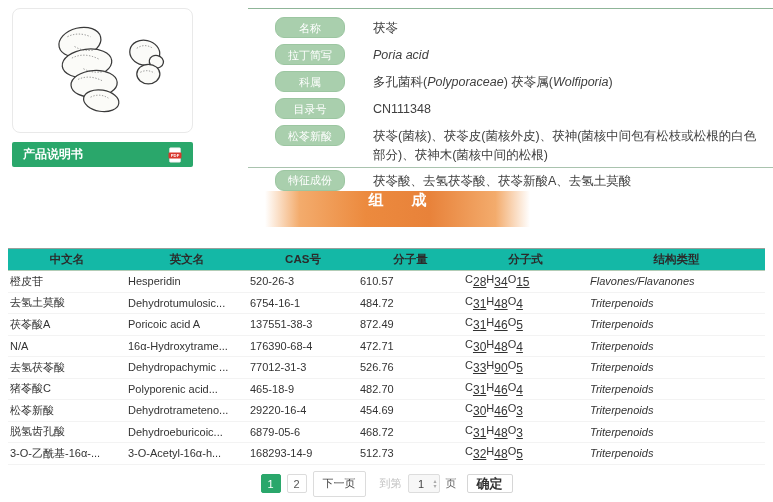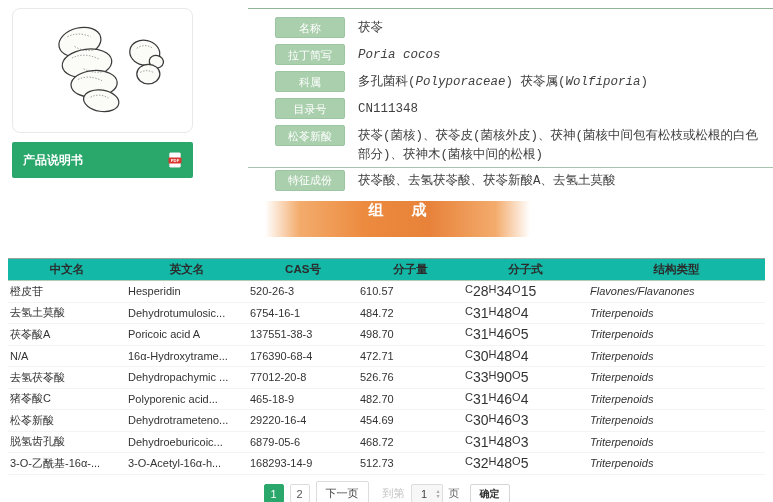--- a/index.html
+++ b/index.html
@@ -4,68 +4,68 @@
 <style>
   html,body{margin:0;padding:0;background:#fff;}
   .page{position:relative;width:773px;height:502px;background:#fff;overflow:hidden;
         font-family:"Liberation Sans","DejaVu Sans",sans-serif;color:#333;}
 
   
   .top-section{display:flex;align-items:flex-start;}
   .left-col{width:181px;margin-left:12px;flex:0 0 auto;}
   .product-card{margin-top:8px;height:123px;border:1px solid #e9e9e9;border-radius:8px;
                 background:#fff;display:flex;align-items:center;justify-content:center;}
-  .brochure-btn{margin-top:9px;height:36px;background:#2aa76b;color:#fff;border:none;width:100%;
+  .brochure-btn{margin-top:9px;height:25px;background:#2aa76b;color:#fff;border:none;width:100%;
                 display:flex;align-items:center;justify-content:space-between;padding:0 11px;
                 box-sizing:border-box;font-size:12px;font-weight:bold;border-radius:2px;cursor:pointer;
                 font-family:inherit;}
   .right-col{flex:1;margin-left:55px;margin-top:8px;border-top:1px solid #8fb598;
              border-bottom:1px solid #a9c3ae;height:160px;box-sizing:border-box;padding-top:8px;}
   .field-row{display:flex;align-items:flex-start;margin-bottom:6px;}
   .field-label{flex:0 0 70px;margin-left:27px;background:#a9cfad;color:#fff;font-size:11px;
-               text-align:center;padding:3.5px 0;border-radius:2px;border:1px solid #9cc6a1;
+               text-align:center;padding:3.5px 0;border-radius:9px;border:1px solid #9cc6a1;
                box-sizing:border-box;line-height:1.1;}
-  .field-value{margin-left:13px;margin-right:6px;font-size:12.5px;color:#404040;line-height:1.45;
-               padding-top:2px;flex:1;font-family:Liberation Mono, monospace;}
+  .field-value{margin-left:28px;margin-right:6px;font-size:12.5px;color:#404040;line-height:1.45;
+               padding-top:2px;flex:1;}
   .field-value i{font-style:italic;}
 
   
   .section-banner{margin-top:23px;margin-left:265px;width:265px;height:36px;
       background:linear-gradient(90deg, rgba(240,150,70,0) 0%, rgba(241,157,83,0.85) 13%,
                  #ec8a3e 38%, #e8823a 62%, rgba(241,157,83,0.85) 87%, rgba(240,150,70,0) 100%);
       display:flex;align-items:flex-start;justify-content:center;}
   .section-banner span{color:#fff;font-size:15px;font-weight:bold;letter-spacing:12px;
       padding-left:12px;}
 
   
   table.comp{margin-top:21px;margin-left:8px;width:757px;border-collapse:collapse;table-layout:fixed;}
   table.comp th{background:#14b8a6;border-top:1px solid #9a9f9a;border-bottom:1px solid #b2ccb6;
       font-size:11.5px;font-weight:bold;color:#2b2b2b;height:21px;padding:0;text-align:center;}
   table.comp td{height:20.5px;padding:0 2px;font-size:11px;text-align:left;color:#333;
       border-bottom:1px solid #f3f3f3;overflow:hidden;white-space:nowrap;text-overflow:ellipsis;}
   td.green{color:#4d8f5e;cursor:pointer;}
-  td.formula sub{font-size:14px;}
+  td.formula sub{font-size:12px;text-decoration:underline;}
   td.type{color:#1d1d1d;font-style:italic;}
 
   
   .pagination{margin-top:6px;display:flex;align-items:center;justify-content:center;gap:6px;
       font-size:11px;color:#666;}
   .page-btn{min-width:20px;height:19px;border:1px solid #dcdcdc;background:#fff;color:#555;
       font-size:11px;border-radius:2px;cursor:pointer;padding:0 4px;font-family:inherit;}
   .page-btn.active{background:#2aa76b;border-color:#2aa76b;color:#fff;}
   .next-btn{height:26px;border:1px solid #dcdcdc;background:#fff;color:#444;font-size:11px;
       border-radius:2px;padding:0 9px;cursor:pointer;font-family:Liberation Mono, monospace;}
   .goto-label{color:#c2c2c2;margin-left:8px;}
   .goto-input{width:32px;height:19px;border:1px solid #ddd;background:#f7f7f7;border-radius:2px;
       display:flex;align-items:center;box-sizing:border-box;cursor:text;}
   .goto-input .val{flex:1;text-align:center;color:#444;}
   .spinner{display:flex;flex-direction:column;line-height:5px;font-size:6px;color:#aaa;
       padding-right:2px;cursor:pointer;}
   .confirm-btn{height:19px;border:1px solid #d6d6d6;background:#fff;color:#333;font-weight:bold;
-      font-size:10px;border-radius:2px;padding:0 9px;margin-left:4px;cursor:pointer;font-family:inherit;}
+      font-size:13px;border-radius:2px;padding:0 9px;margin-left:4px;cursor:pointer;font-family:inherit;}
 </style>
 </head>
 <body>
 
 <div class="page">
 
   <div class="top-section">
 
     <div class="left-col">
       <div class="product-card">
@@ -105,21 +105,21 @@
 
     <div class="right-col">
       <div id="fields">
   <div class="field-row">
     <span class="field-label">名称</span>
     <span class="field-value">茯苓</span>
   </div>
 
   <div class="field-row">
     <span class="field-label">拉丁简写</span>
-    <span class="field-value"><i>Poria cocos</i></span>
+    <span class="field-value"><i>Poria acid</i></span>
   </div>
 
   <div class="field-row">
     <span class="field-label">科属</span>
     <span class="field-value">多孔菌科(<i>Polyporaceae</i>) 茯苓属(<i>Wolfiporia</i>)</span>
   </div>
 
   <div class="field-row">
     <span class="field-label">目录号</span>
     <span class="field-value">CN111348</span>
@@ -178,38 +178,38 @@
     <td>6754-16-1</td>
     <td>484.72</td>
     <td class="formula">C<sub>31</sub>H<sub>48</sub>O<sub>4</sub></td>
     <td class="type">Triterpenoids</td>
   </tr>
 
   <tr>
     <td class="green">茯苓酸A</td>
     <td class="green">Poricoic acid A</td>
     <td>137551-38-3</td>
-    <td>498.70</td>
+    <td>872.49</td>
     <td class="formula">C<sub>31</sub>H<sub>46</sub>O<sub>5</sub></td>
     <td class="type">Triterpenoids</td>
   </tr>
 
   <tr>
     <td class="green">N/A</td>
     <td class="green">16α-Hydroxytrame...</td>
     <td>176390-68-4</td>
     <td>472.71</td>
     <td class="formula">C<sub>30</sub>H<sub>48</sub>O<sub>4</sub></td>
     <td class="type">Triterpenoids</td>
   </tr>
 
   <tr>
     <td class="green">去氢茯苓酸</td>
     <td class="green">Dehydropachymic ...</td>
-    <td>77012-20-8</td>
+    <td>77012-31-3</td>
     <td>526.76</td>
     <td class="formula">C<sub>33</sub>H<sub>90</sub>O<sub>5</sub></td>
     <td class="type">Triterpenoids</td>
   </tr>
 
   <tr>
     <td class="green">猪苓酸C</td>
     <td class="green">Polyporenic acid...</td>
     <td>465-18-9</td>
     <td>482.70</td>

